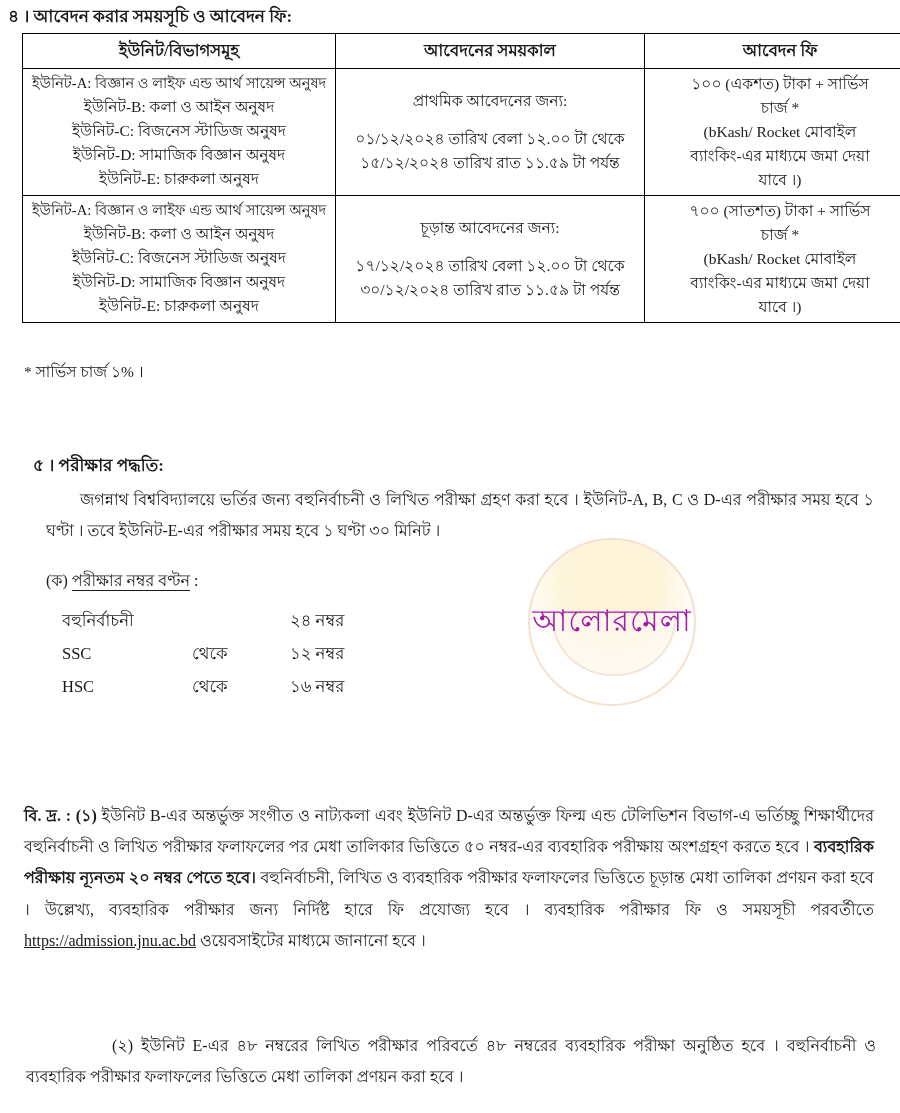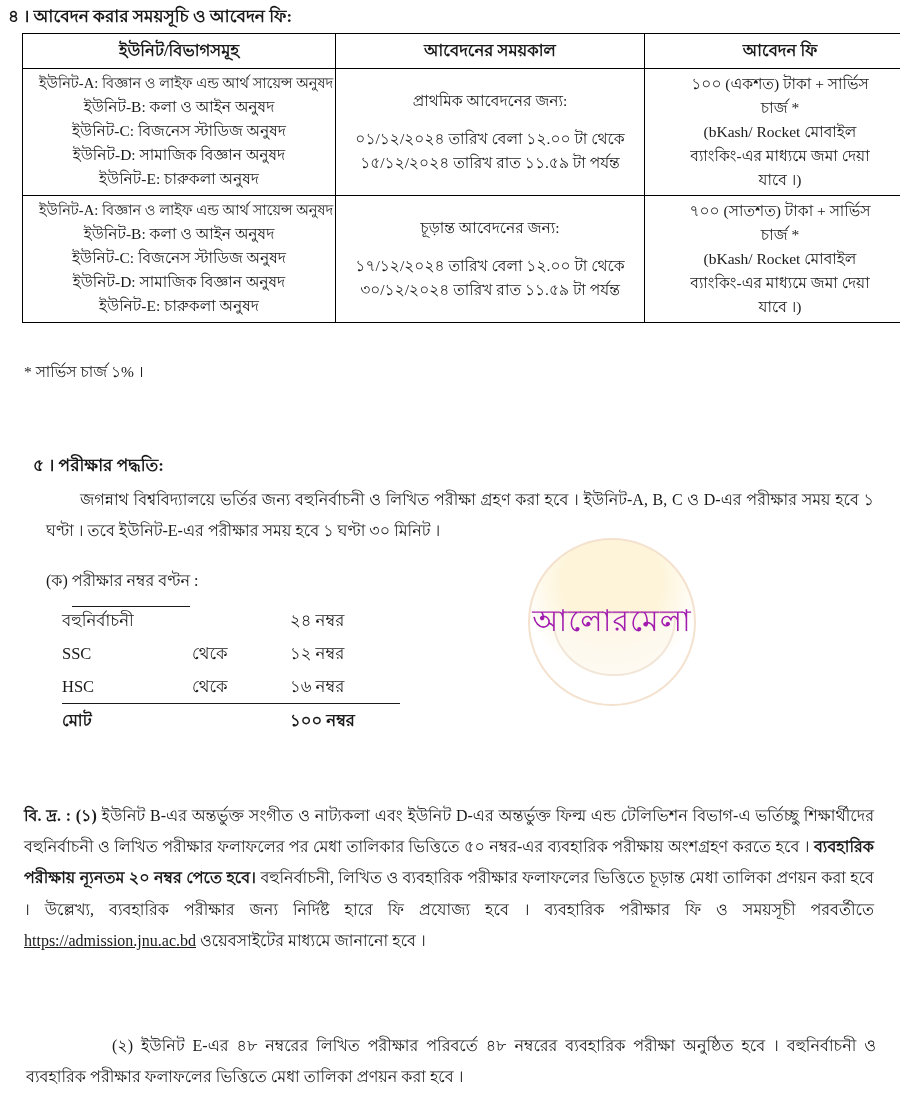--- a/index.html
+++ b/index.html
@@ -79,21 +79,21 @@
     position: absolute;
     left: 22px;
     top: 33px;
     width: 854px;
     border-collapse: collapse;
     table-layout: fixed;
   }
   .fee-table td, .fee-table th {
     border: 1px solid #000;
     vertical-align: middle;
-    padding: 3px 16px;
+    padding: 3px 9px;
     font-size: 15.5px;
     line-height: 1.55;
     text-align: center;
   }
   .fee-table th {
     font-weight: bold;
     font-size: 16.5px;
     padding: 4px 6px;
   }
   .col-units   { width: 300px; }
@@ -133,21 +133,21 @@
     top: 484px;
     width: 828px;
     text-indent: 34px;
   }
   #marks-heading {
     position: absolute;
     left: 46px;
     top: 568px;
     font-size: 16px;
   }
-  #marks-heading .ul { border-bottom: 1px solid #1a1a1a; padding-bottom: 17px; }
+  #marks-heading .ul { border-bottom: 1px solid #1a1a1a; padding-bottom: 1px; }
 
   .marks-table {
     position: absolute;
     left: 62px;
     top: 605px;
     border-collapse: collapse;
     font-size: 16.5px;
   }
   .marks-table td {
     padding: 4px 0;
@@ -274,25 +274,20 @@
       <tr>
         <td class="label">SSC</td>
         <td class="sub">থেকে</td>
         <td class="value">১২ নম্বর</td>
       </tr>
       <tr>
         <td class="label">HSC</td>
         <td class="sub">থেকে</td>
         <td class="value">১৬ নম্বর</td>
       </tr>
-      <tr class="total">
-        <td class="label">মোট</td>
-        <td class="sub"></td>
-        <td class="value">১০০ নম্বর</td>
-      </tr>
     </tbody>
   </table>
 
   <div class="para" id="note-1">
     <span class="bold">বি. দ্র. : (১) </span><span>ইউনিট B-এর অন্তর্ভুক্ত সংগীত ও নাট্যকলা এবং ইউনিট D-এর অন্তর্ভুক্ত ফিল্ম এন্ড টেলিভিশন বিভাগ-এ ভর্তিচ্ছু শিক্ষার্থীদের বহুনির্বাচনী ও লিখিত পরীক্ষার ফলাফলের পর মেধা তালিকার ভিত্তিতে ৫০ নম্বর-এর ব্যবহারিক পরীক্ষায় অংশগ্রহণ করতে হবে । </span><span class="bold">ব্যবহারিক পরীক্ষায় ন্যূনতম ২০ নম্বর পেতে হবে।</span><span> বহুনির্বাচনী, লিখিত ও ব্যবহারিক পরীক্ষার ফলাফলের ভিত্তিতে চূড়ান্ত মেধা তালিকা প্রণয়ন করা হবে । উল্লেখ্য, ব্যবহারিক পরীক্ষার জন্য নির্দিষ্ট হারে ফি প্রযোজ্য হবে । ব্যবহারিক পরীক্ষার ফি ও সময়সূচী পরবর্তীতে </span><a class="link" href="#">https://admission.jnu.ac.bd</a><span> ওয়েবসাইটের মাধ্যমে জানানো হবে ।</span>
   </div>
 
   <div class="para" id="note-2">(২) ইউনিট E-এর ৪৮ নম্বরের লিখিত পরীক্ষার পরিবর্তে ৪৮ নম্বরের ব্যবহারিক পরীক্ষা অনুষ্ঠিত হবে । বহুনির্বাচনী ও ব্যবহারিক পরীক্ষার ফলাফলের ভিত্তিতে মেধা তালিকা প্রণয়ন করা হবে ।</div>
 
 </div>

